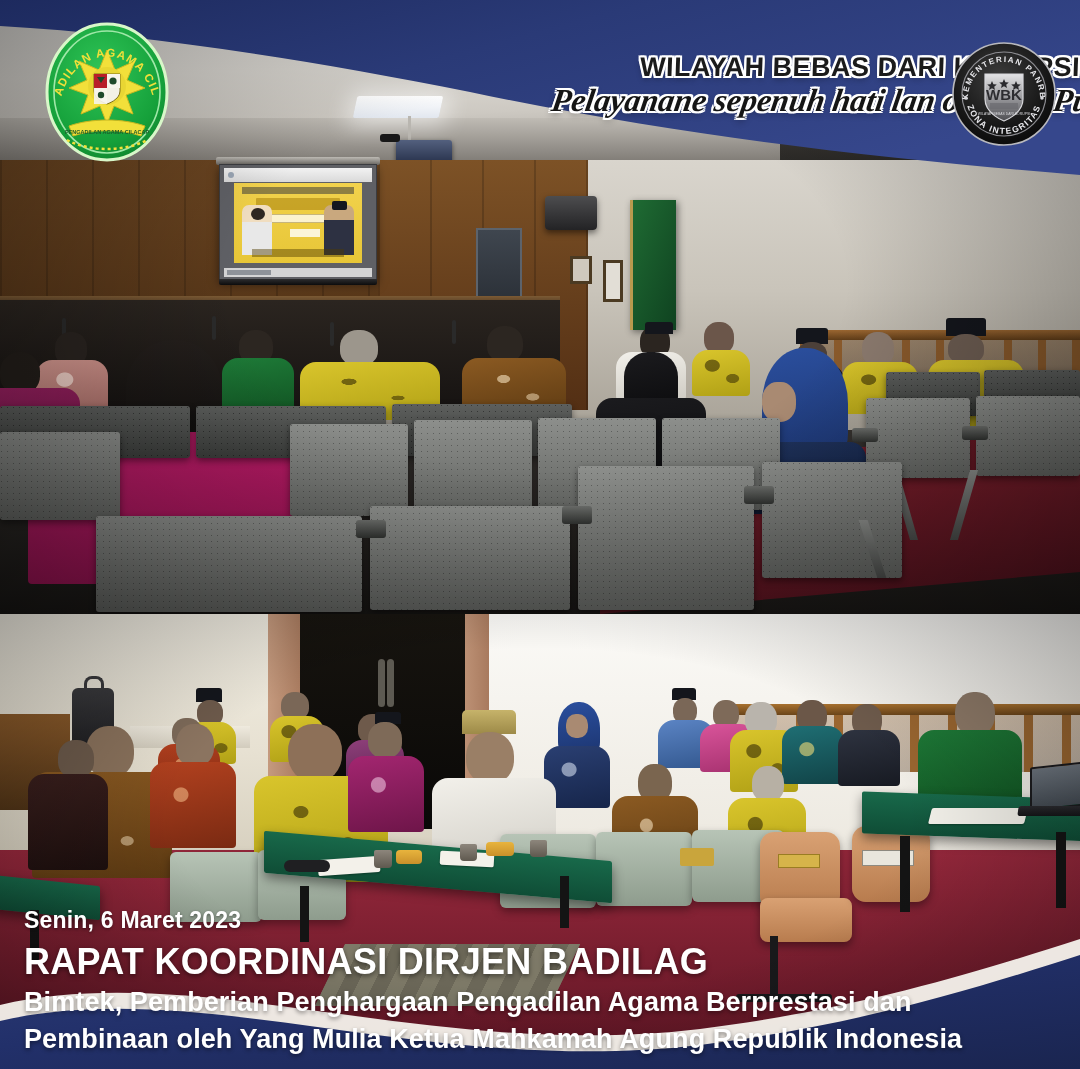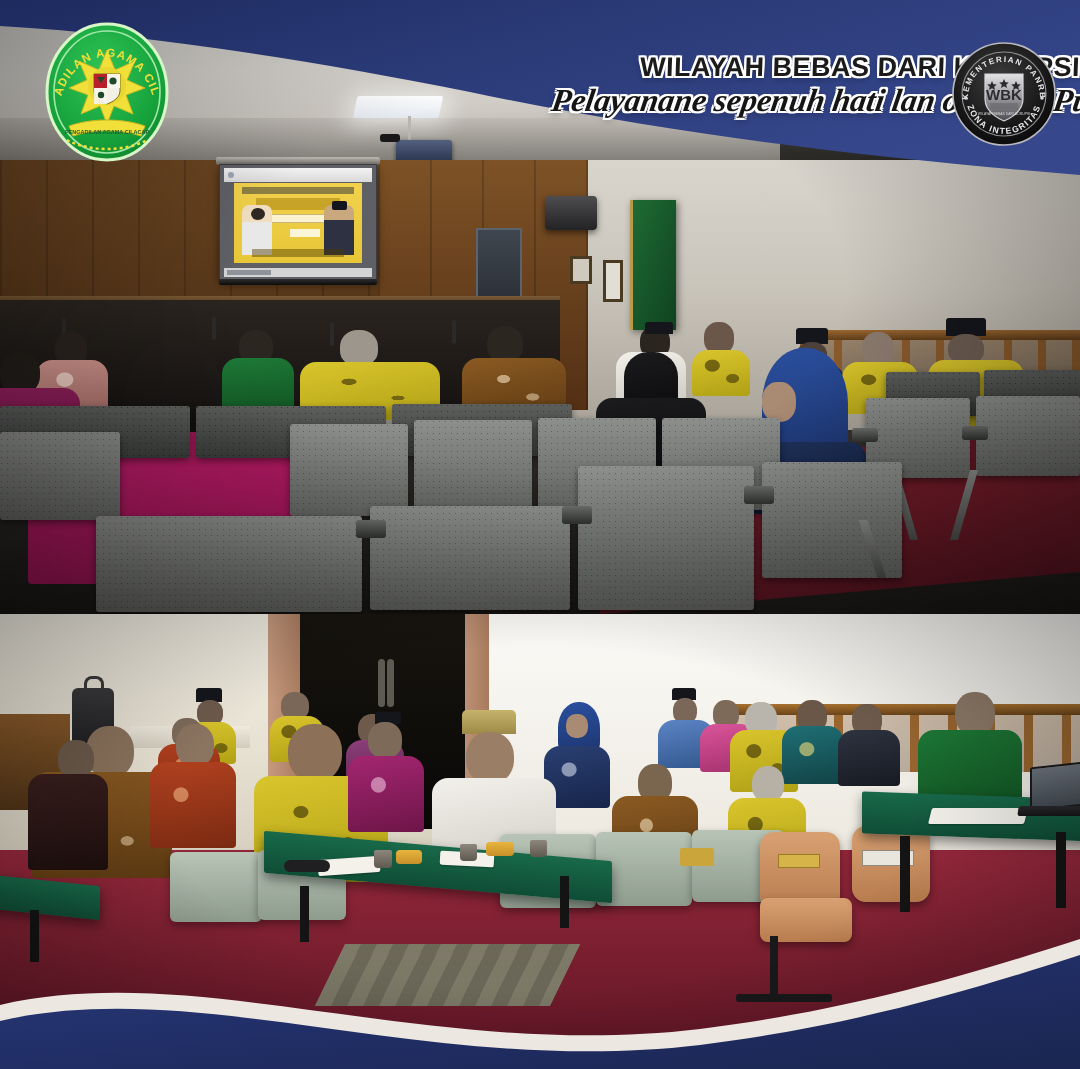--- a/index.html
+++ b/index.html
@@ -842,14 +842,20 @@
         <stop offset="40%" stop-color="#22306a"></stop>
         <stop offset="100%" stop-color="#1a2550"></stop>
       </linearGradient>
     </defs>
 
     <path d="M0,196 C200,150 430,252 700,220 C860,200 980,162 1080,130 L1080,152 C980,186 860,224 700,244 C430,278 200,176 0,222 Z" fill="#f4f2ec" opacity=".95"></path>
 
     <path d="M0,212 C200,166 430,268 700,236 C860,216 980,178 1080,146 L1080,260 L0,260 Z" fill="url(#ftG)"></path>
   </svg>
 
+  <div class="footer-text">
+    <div class="ft-date">Senin, 6 Maret 2023</div>
+    <div class="ft-title">RAPAT KOORDINASI DIRJEN BADILAG</div>
+    <div class="ft-sub1">Bimtek, Pemberian Penghargaan Pengadilan Agama Berprestasi dan</div>
+    <div class="ft-sub2">Pembinaan oleh Yang Mulia Ketua Mahkamah Agung Republik Indonesia</div>
+  </div>
 
 </div>
 
 </body></html>

